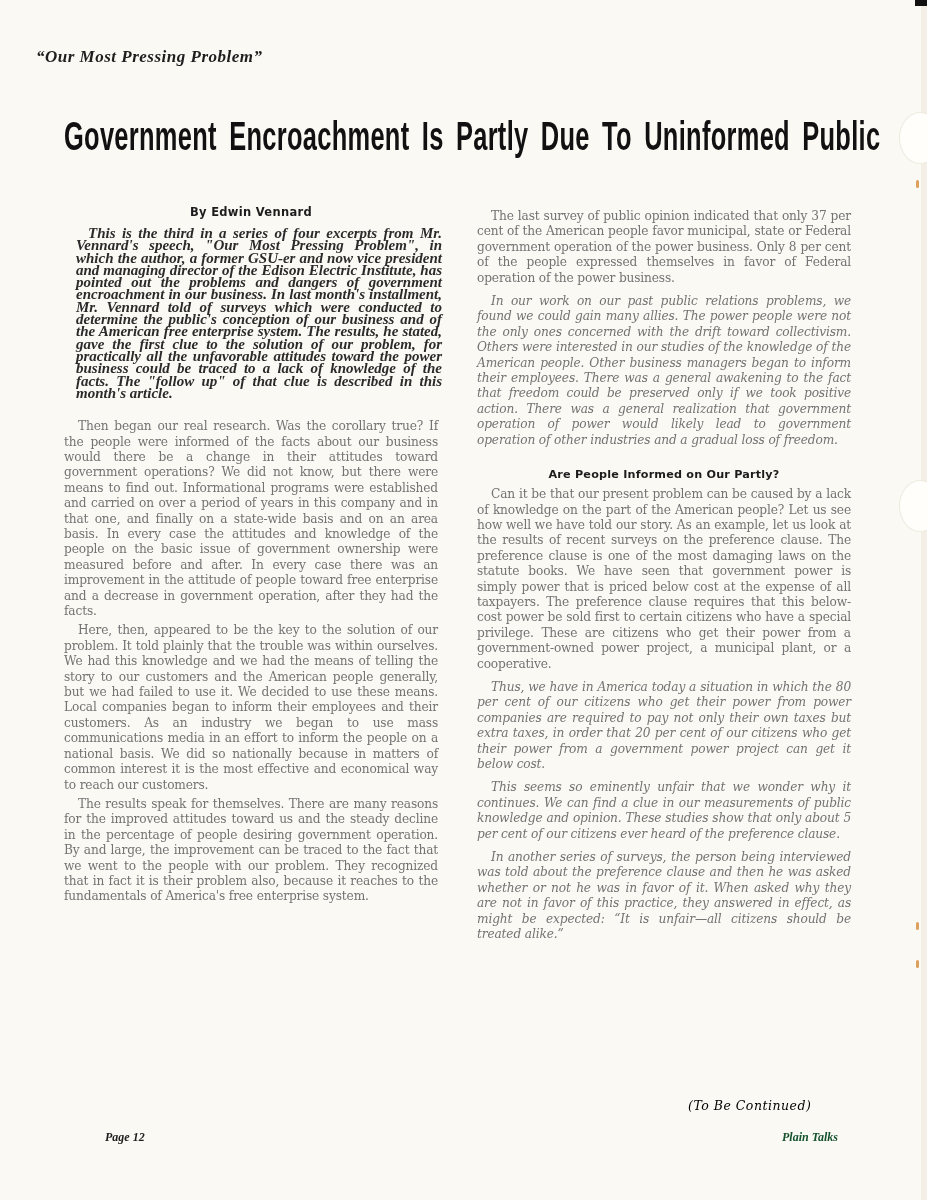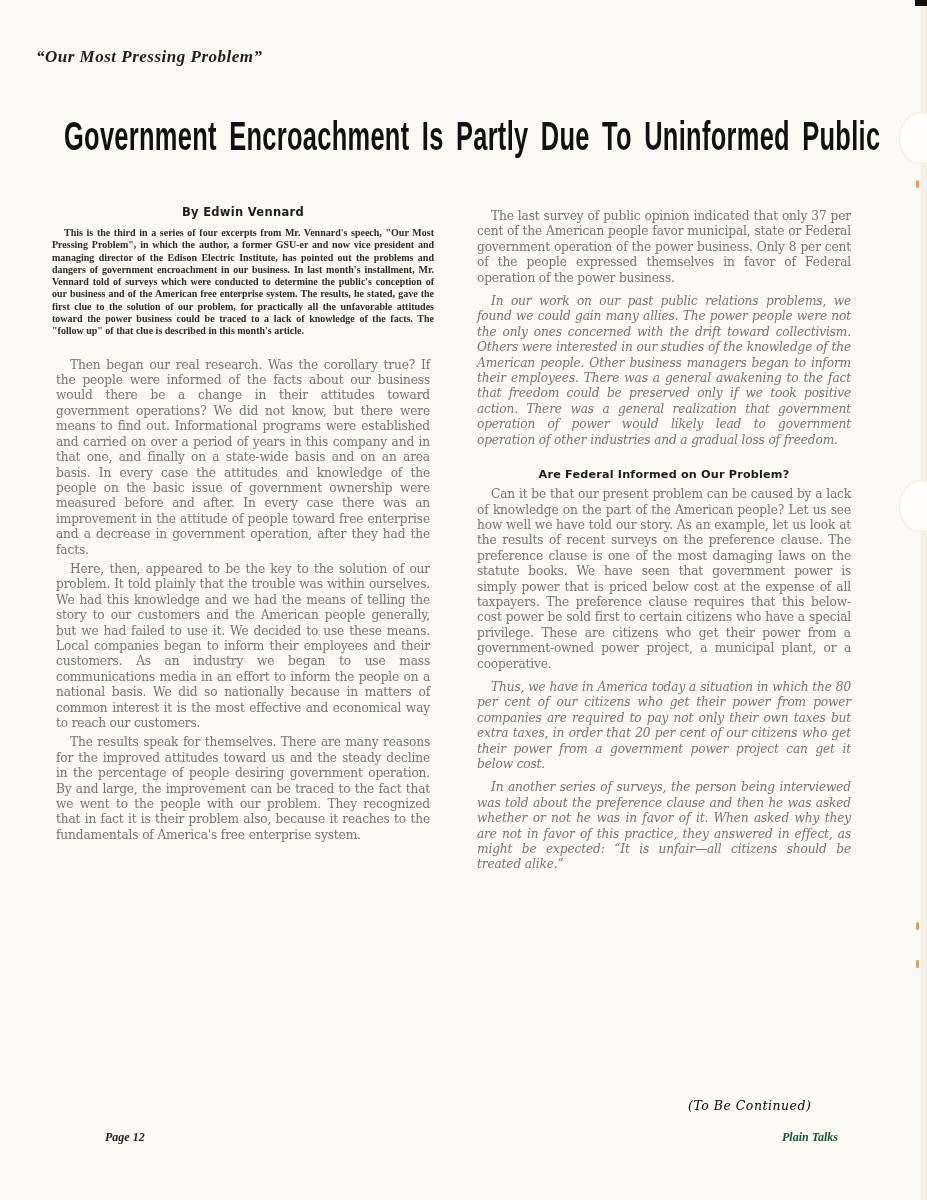--- a/index.html
+++ b/index.html
@@ -22,31 +22,31 @@
     font-size:17px; color:#1e1e1e; letter-spacing:0.5px;text-align:center;
   }
   .headline {
     position:absolute; left:64px; top:113px; width:790px;
     font-family:"Liberation Sans Narrow", "Liberation Sans", sans-serif;
     font-weight:bold; font-size:41px; color:#111;
     transform:scaleX(0.62); transform-origin:left top; white-space:nowrap;
     letter-spacing:0.5px; word-spacing:8px;
   }
   .col { position:absolute; top:205px; width:382px; }
-  .col-left { left:52px; }
+  .col-left { left:60px; }
   .col-right { left:473px; }
 
   .byline {
     text-align:center; font-family:"DejaVu Sans", sans-serif; font-weight:bold;
     font-size:11.5px; letter-spacing:0.3px; margin:0 0 8px 0; color:#1c1c1c;
   }
   .intro {
-    font-family:"Liberation Serif", serif; font-weight:bold;
-    font-size:10px; line-height:12.3px; text-align:justify; text-indent:12px;
-    margin:0 0 20px 0; color:#2b2b2b;
+    font-family:"Liberation Serif", serif; font-style:italic; font-weight:bold;
+    font-size:15px; line-height:12.3px; text-align:justify; text-indent:12px;
+    margin:0 0 20px 16px; color:#2b2b2b;
   }
   p.body {
     font-family:"DejaVu Serif", serif; font-size:12.2px; line-height:15.4px;
     text-align:justify; text-indent:14px; margin:4px; color:#737373;
     letter-spacing:-0.15px;
   }
   p.body.gap { margin-top:8px;font-style:italic; }
   .subhead {
     text-align:center; font-family:"DejaVu Sans", sans-serif; font-weight:bold;
     font-size:11.2px; margin:14px 0 6px 0; color:#1c1c1c; letter-spacing:0.2px;
@@ -83,21 +83,22 @@
   <div class="byline">By Edwin Vennard</div>
   <div class="intro">This is the third in a series of four excerpts from Mr. Vennard's speech, "Our Most Pressing Problem", in which the author, a former GSU-er and now vice president and managing director of the Edison Electric Institute, has pointed out the problems and dangers of government encroachment in our business. In last month's installment, Mr. Vennard told of surveys which were conducted to determine the public's conception of our business and of the American free enterprise system. The results, he stated, gave the first clue to the solution of our problem, for practically all the unfavorable attitudes toward the power business could be traced to a lack of knowledge of the facts. The "follow up" of that clue is described in this month's article.</div>
   <p class="body">Then began our real research. Was the corollary true? If the people were informed of the facts about our business would there be a change in their attitudes toward government operations? We did not know, but there were means to find out. Informational programs were established and carried on over a period of years in this company and in that one, and finally on a state-wide basis and on an area basis. In every case the attitudes and knowledge of the people on the basic issue of government ownership were measured before and after. In every case there was an improvement in the attitude of people toward free enterprise and a decrease in government operation, after they had the facts.</p>
   <p class="body">Here, then, appeared to be the key to the solution of our problem. It told plainly that the trouble was within ourselves. We had this knowledge and we had the means of telling the story to our customers and the American people generally, but we had failed to use it. We decided to use these means. Local companies began to inform their employees and their customers. As an industry we began to use mass communications media in an effort to inform the people on a national basis. We did so nationally because in matters of common interest it is the most effective and economical way to reach our customers.</p>
   <p class="body">The results speak for themselves. There are many reasons for the improved attitudes toward us and the steady decline in the percentage of people desiring government operation. By and large, the improvement can be traced to the fact that we went to the people with our problem. They recognized that in fact it is their problem also, because it reaches to the fundamentals of America's free enterprise system.</p>
 </div>
 
 <div class="col col-right">
   <p class="body">The last survey of public opinion indicated that only 37 per cent of the American people favor municipal, state or Federal government operation of the power business. Only 8 per cent of the people expressed themselves in favor of Federal operation of the power business.</p>
   <p class="body gap">In our work on our past public relations problems, we found we could gain many allies. The power people were not the only ones concerned with the drift toward collectivism. Others were interested in our studies of the knowledge of the American people. Other business managers began to inform their employees. There was a general awakening to the fact that freedom could be preserved only if we took positive action. There was a general realization that government operation of power would likely lead to government operation of other industries and a gradual loss of freedom.</p>
-  <div class="subhead" style="margin-top:20px">Are Federal Informed on Our Problem?</div>
+  <div class="subhead" style="margin-top:20px">Are People Informed on Our Partly?</div>
   <p class="body">Can it be that our present problem can be caused by a lack of knowledge on the part of the American people? Let us see how well we have told our story. As an example, let us look at the results of recent surveys on the preference clause. The preference clause is one of the most damaging laws on the statute books. We have seen that government power is simply power that is priced below cost at the expense of all taxpayers. The preference clause requires that this below-cost power be sold first to certain citizens who have a special privilege. These are citizens who get their power from a government-owned power project, a municipal plant, or a cooperative.</p>
   <p class="body gap">Thus, we have in America today a situation in which the 80 per cent of our citizens who get their power from power companies are required to pay not only their own taxes but extra taxes, in order that 20 per cent of our citizens who get their power from a government power project can get it below cost.</p>
+  <p class="body gap">This seems so eminently unfair that we wonder why it continues. We can find a clue in our measurements of public knowledge and opinion. These studies show that only about 5 per cent of our citizens ever heard of the preference clause.</p>
   <p class="body gap">In another series of surveys, the person being interviewed was told about the preference clause and then he was asked whether or not he was in favor of it. When asked why they are not in favor of this practice, they answered in effect, as might be expected: “It is unfair—all citizens should be treated alike.”</p>
 </div>
 
 <div class="continued">(To Be Continued)</div>
 <div class="folio-left">Page 12</div>
 <div class="folio-right">Plain Talks</div>
 
 </body></html>

